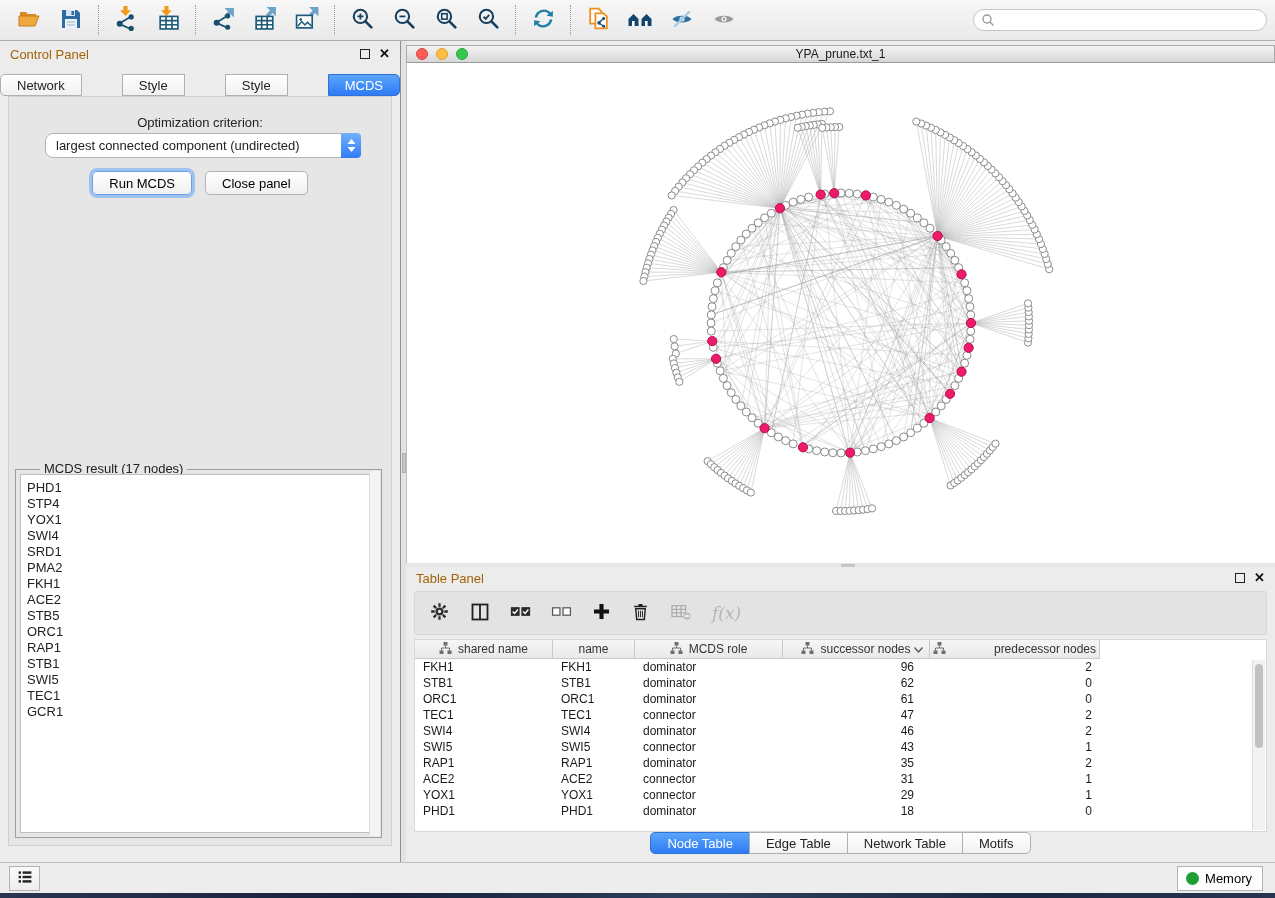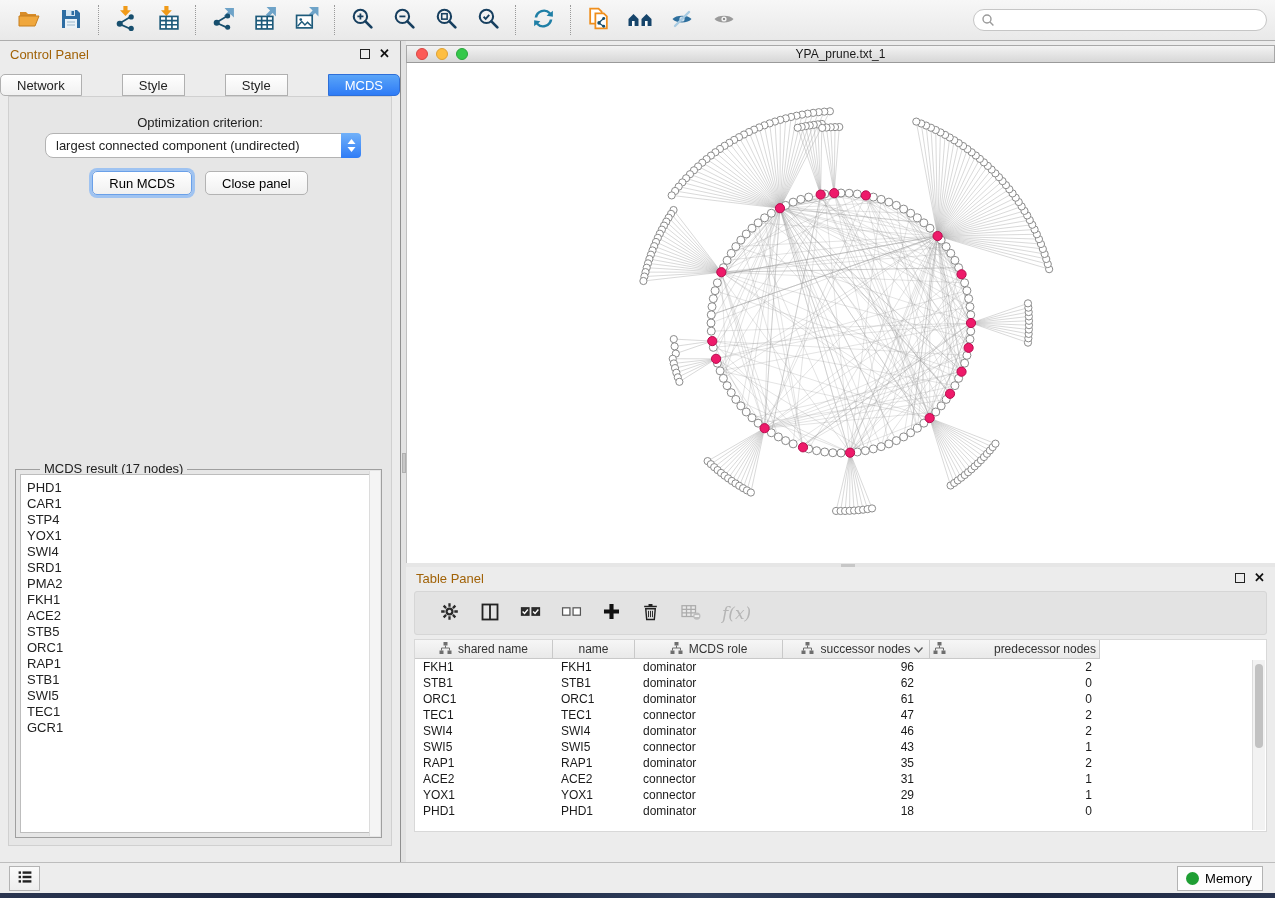--- a/index.html
+++ b/index.html
@@ -73,21 +73,21 @@
   .light.yellow { background:#fdbe41; border:1px solid #dfa133; }
   .light.green { background:#34c84a; border:1px solid #2aa53c; }
   .net-title { position:absolute; left:0; right:0; text-align:center; font-size:12px; color:#1a1a1a; }
   .net-canvas { position:absolute; top:18px; left:0; right:0; bottom:0; background:#fff; border-left:1px solid #c0c0c0; }
 
   
   .table-panel { position:absolute; left:406px; right:0; top:567px; height:295px; background:#ececec; }
   .tp-header { position:absolute; top:0; left:0; right:0; height:22px; display:flex; align-items:center; padding:0 10px; }
   .tp-toolbar { position:absolute; top:24px; left:8px; right:8px; height:44px;
     background:#e3e3e3; border:1px solid #d6d6d6; border-radius:3px;
-    display:flex; align-items:center; gap:20px; padding:0 24px; }
+    display:flex; align-items:center; gap:20px; padding:0 14px; }
   .ttb { background:none; border:none; display:flex; align-items:center; cursor:pointer; }
   .fx-label { font-family:"DejaVu Serif", serif; font-style:italic; font-size:17px; color:#b5b5b5; }
   .node-table { position:absolute; top:72px; left:8px; right:8px; height:193px; background:#fff; border:1px solid #d8d8d8; }
   .thead { display:flex; height:19px; }
   .th { background:linear-gradient(#f6f6f6,#e9e9e9); border-right:1px solid #c9c9c9; border-bottom:1px solid #c9c9c9;
     display:flex; align-items:center; justify-content:center; gap:6px; font-size:12px; color:#333; position:relative; }
   .th .sort { position:absolute; right:6px; }
   .trow { display:flex; height:16px; }
   .td { font-size:12px; color:#1a1a1a; padding:0 8px; overflow:hidden; white-space:nowrap; line-height:16px; }
   .td.num { text-align:right; }
@@ -287,21 +287,20 @@
       </span>
     </div>
     <div class="cp-buttons">
       <button class="mac-btn focused">Run MCDS</button>
       <button class="mac-btn">Close panel</button>
     </div>
     <div class="result-group">
       <span class="result-legend">MCDS result (17 nodes)</span>
       <div class="result-list" id="result-list">
           <div class="result-item">PHD1</div>
-          <div class="result-item">CAR1</div>
           <div class="result-item">STP4</div>
           <div class="result-item">YOX1</div>
           <div class="result-item">SWI4</div>
           <div class="result-item">SRD1</div>
           <div class="result-item">PMA2</div>
           <div class="result-item">FKH1</div>
           <div class="result-item">ACE2</div>
           <div class="result-item">STB5</div>
           <div class="result-item">ORC1</div>
           <div class="result-item">RAP1</div>
@@ -1158,20 +1157,26 @@
           <div class="td" style="width: 82px;">PHD1</div>
           <div class="td" style="width: 148px;">dominator</div>
           <div class="td num" style="width: 147px; padding-right: 16px;">18</div>
           <div class="td num" style="width: 170px;">0</div>
         </div>
       </div>
     <div class="table-scrollbar">
         <div class="table-thumb"></div>
       </div>
   </div>
+  <div class="bottom-tabs seg-tabs" style="position:absolute;top:auto" id="bottom-tabs">
+      <button class="seg active">Node Table</button>
+      <button class="seg">Edge Table</button>
+      <button class="seg">Network Table</button>
+      <button class="seg">Motifs</button>
+    </div>
 </div>
 
 <div class="statusbar">
   <button class="sb-left-btn">
       <span><svg width="18" height="16" viewBox="0 0 22 20">
           <g fill="#222">
             <rect x="3" y="3" width="3" height="3"></rect>
             <rect x="8" y="3" width="11" height="3"></rect>
             <rect x="3" y="8.5" width="3" height="3"></rect>
             <rect x="8" y="8.5" width="11" height="3"></rect>

